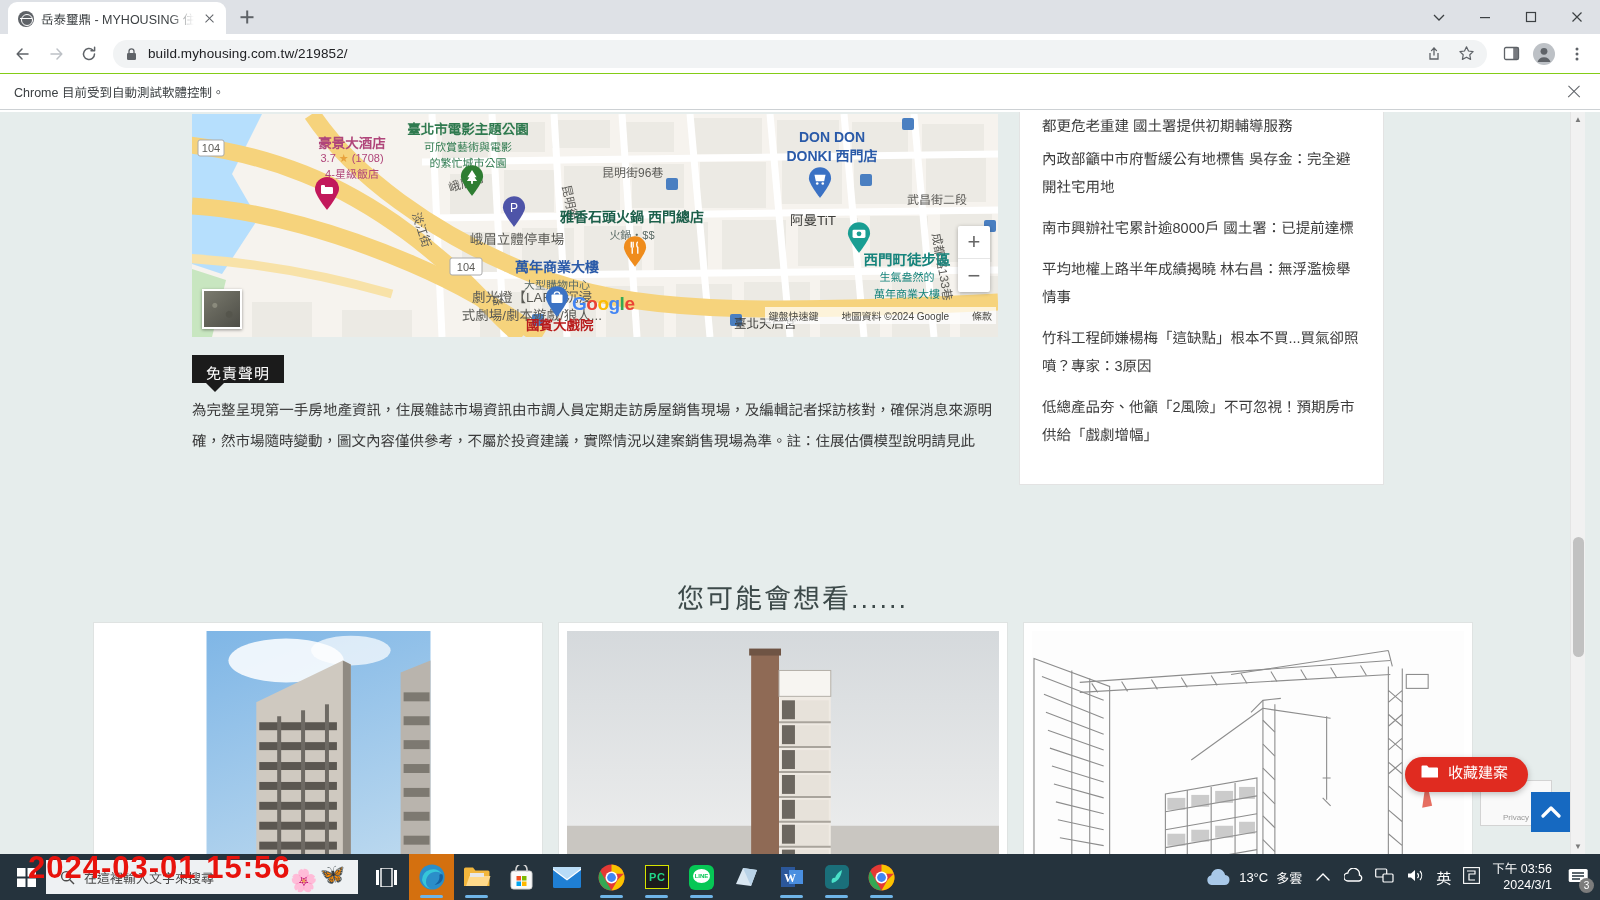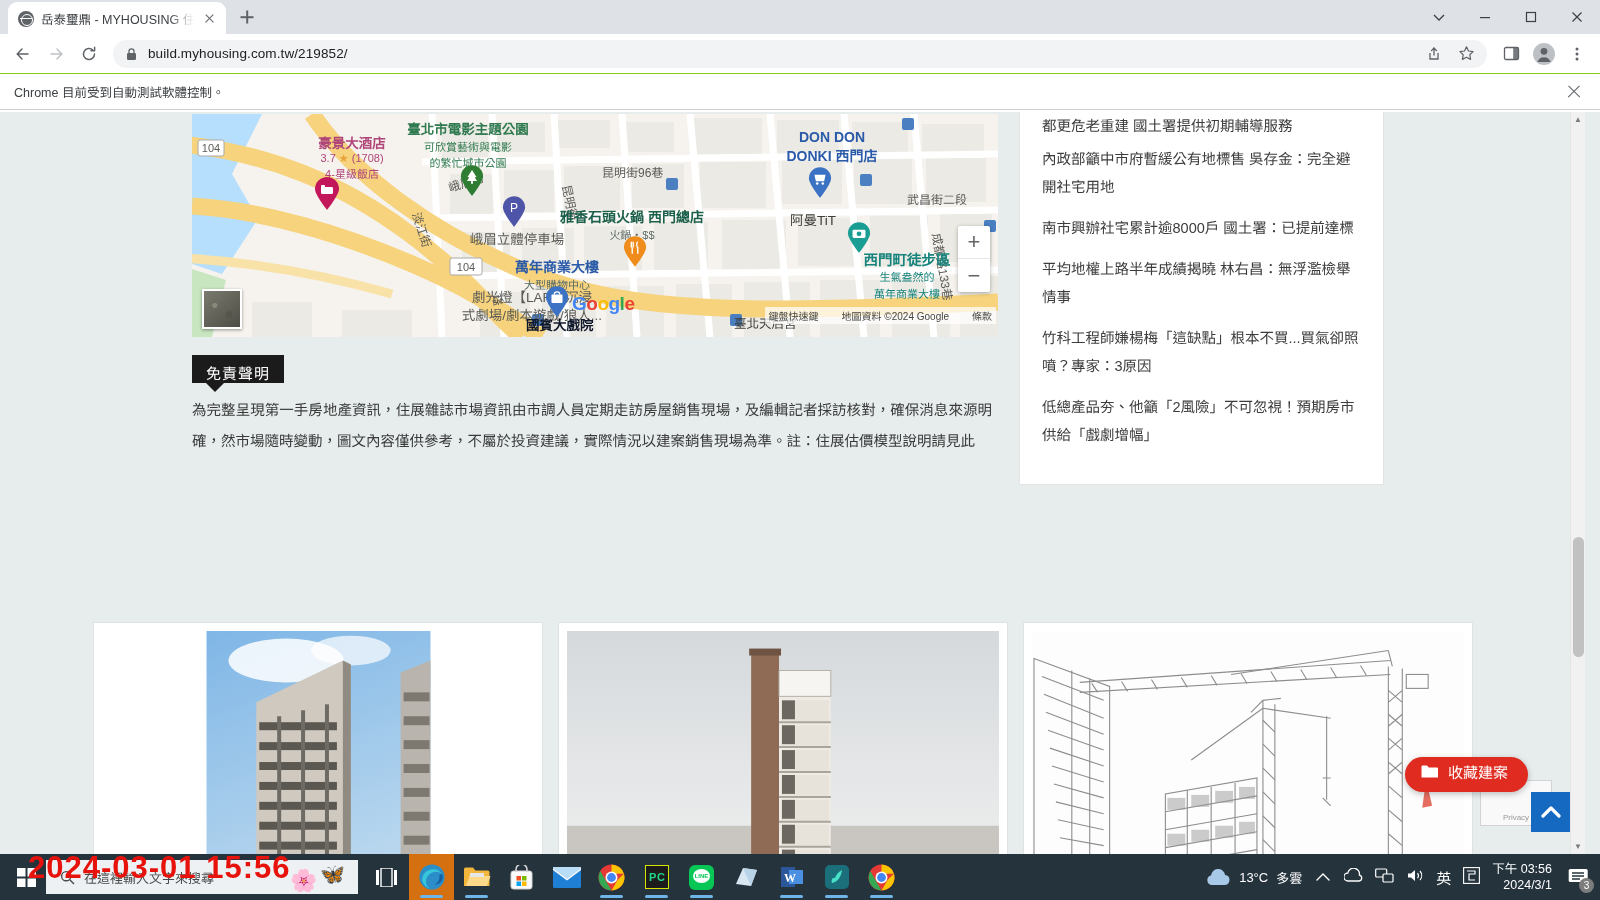--- a/index.html
+++ b/index.html
@@ -492,21 +492,21 @@
         <div style="color:#16847c;font-size:11px">生氣盎然的</div>
         <div style="color:#16847c;font-size:11px">萬年商業大樓</div>
       </div>
       <svg style="position:absolute;left:655px;top:108px" width="24" height="32" viewBox="0 0 26 34">
         <path d="M13 33C13 33 25 18 25 12A12 12 0 1 0 1 12c0 6 12 21 12 21z" fill="#1a9e93"></path>
         <rect x="6" y="8" width="14" height="9" rx="1.5" fill="#fff"></rect>
             <circle cx="13" cy="12.5" r="2.6" fill="#1a9e93"></circle>
       </svg>
 
       <div style="position:absolute;left:598px;top:95px;color:#3d3d3a;font-size:13.5px">阿曼TiT</div>
-      <div style="position:absolute;left:334px;top:200px;color:#0f172a;font-size:13.5px;font-weight:600">國賓大戲院</div>
+      <div style="position:absolute;left:334px;top:200px;color:#b91c1c;font-size:13.5px;font-weight:600">國賓大戲院</div>
       <div style="position:absolute;left:542px;top:199px;color:#3d3d3a;font-size:12.5px">臺北天后宮</div>
 
       <div class="gmaps-logo">
         <span>G</span><span>o</span><span>o</span><span>g</span><span>l</span><span>e</span>
       </div>
 
       <div class="zoomctl">
         <div>+</div>
         <div>−</div>
       </div>
@@ -523,20 +523,21 @@
 
     <div class="news-panel">
       <div class="news-item clipped" style="margin-top:-8px;overflow:hidden;height:20px">都更危老重建 國土署提供初期輔導服務</div>
       <div class="news-item">內政部籲中市府暫緩公有地標售 吳存金：完全避開社宅用地</div>
       <div class="news-item">南市興辦社宅累計逾8000戶 國土署：已提前達標</div>
       <div class="news-item">平均地權上路半年成績揭曉 林右昌：無浮濫檢舉情事</div>
       <div class="news-item">竹科工程師嫌楊梅「這缺點」根本不買...買氣卻照噴？專家：3原因</div>
       <div class="news-item">低總產品夯、他籲「2風險」不可忽視！預期房市供給「戲劇增幅」</div>
     </div>
 
+    <div class="rec-title">您可能會想看......</div>
 
     <div class="cards">
 
       <div class="card">
         <div class="card-media">
           <svg width="100%" height="100%" viewBox="0 0 434 284" preserveAspectRatio="xMidYMid slice">
             <defs>
                   <linearGradient id="sky1" x1="0" y1="0" x2="0.3" y2="1">
               <stop offset="0" stop-color="#7fb6e6"></stop>
                     <stop offset="1" stop-color="#bcd9ef"></stop>

